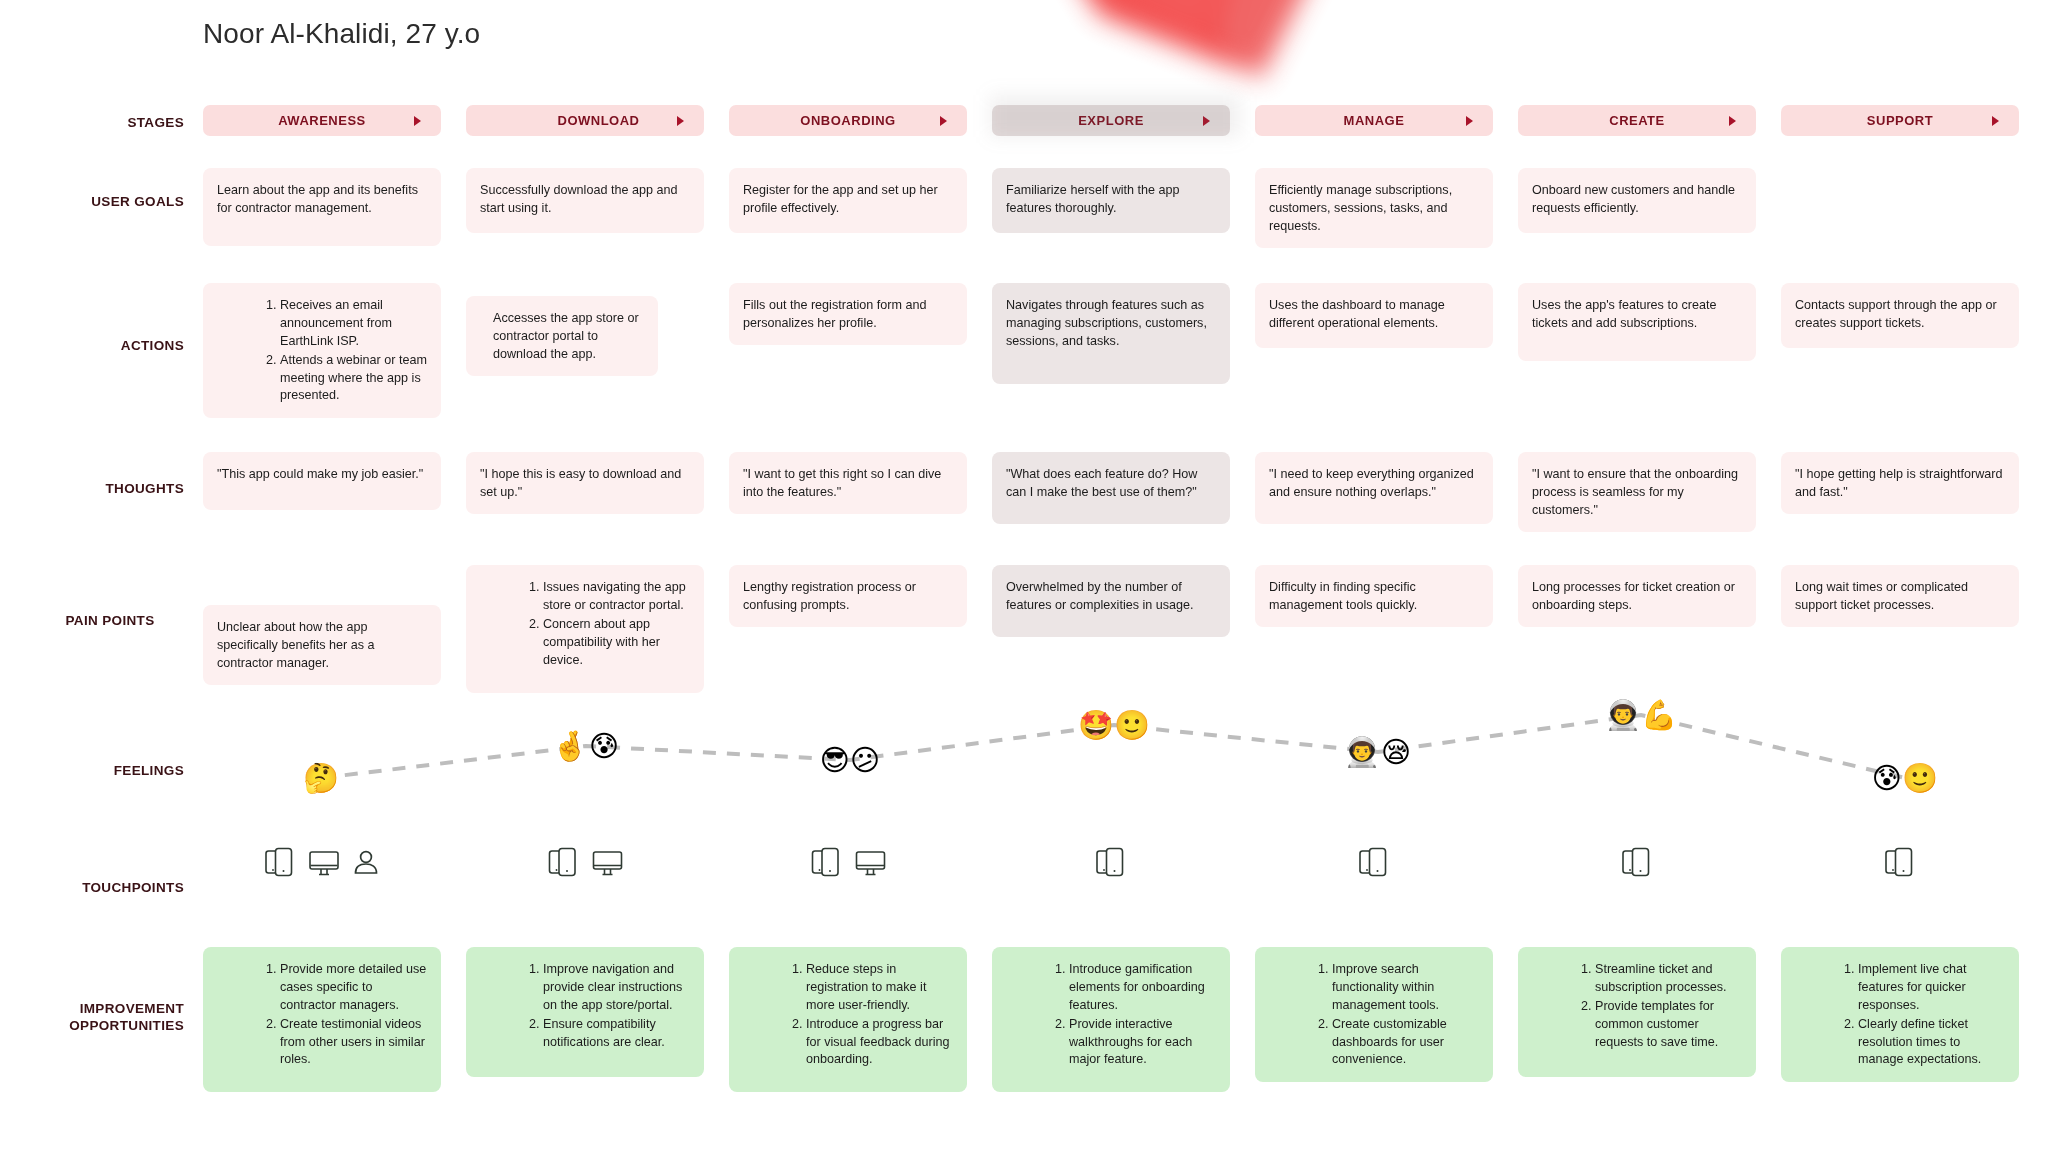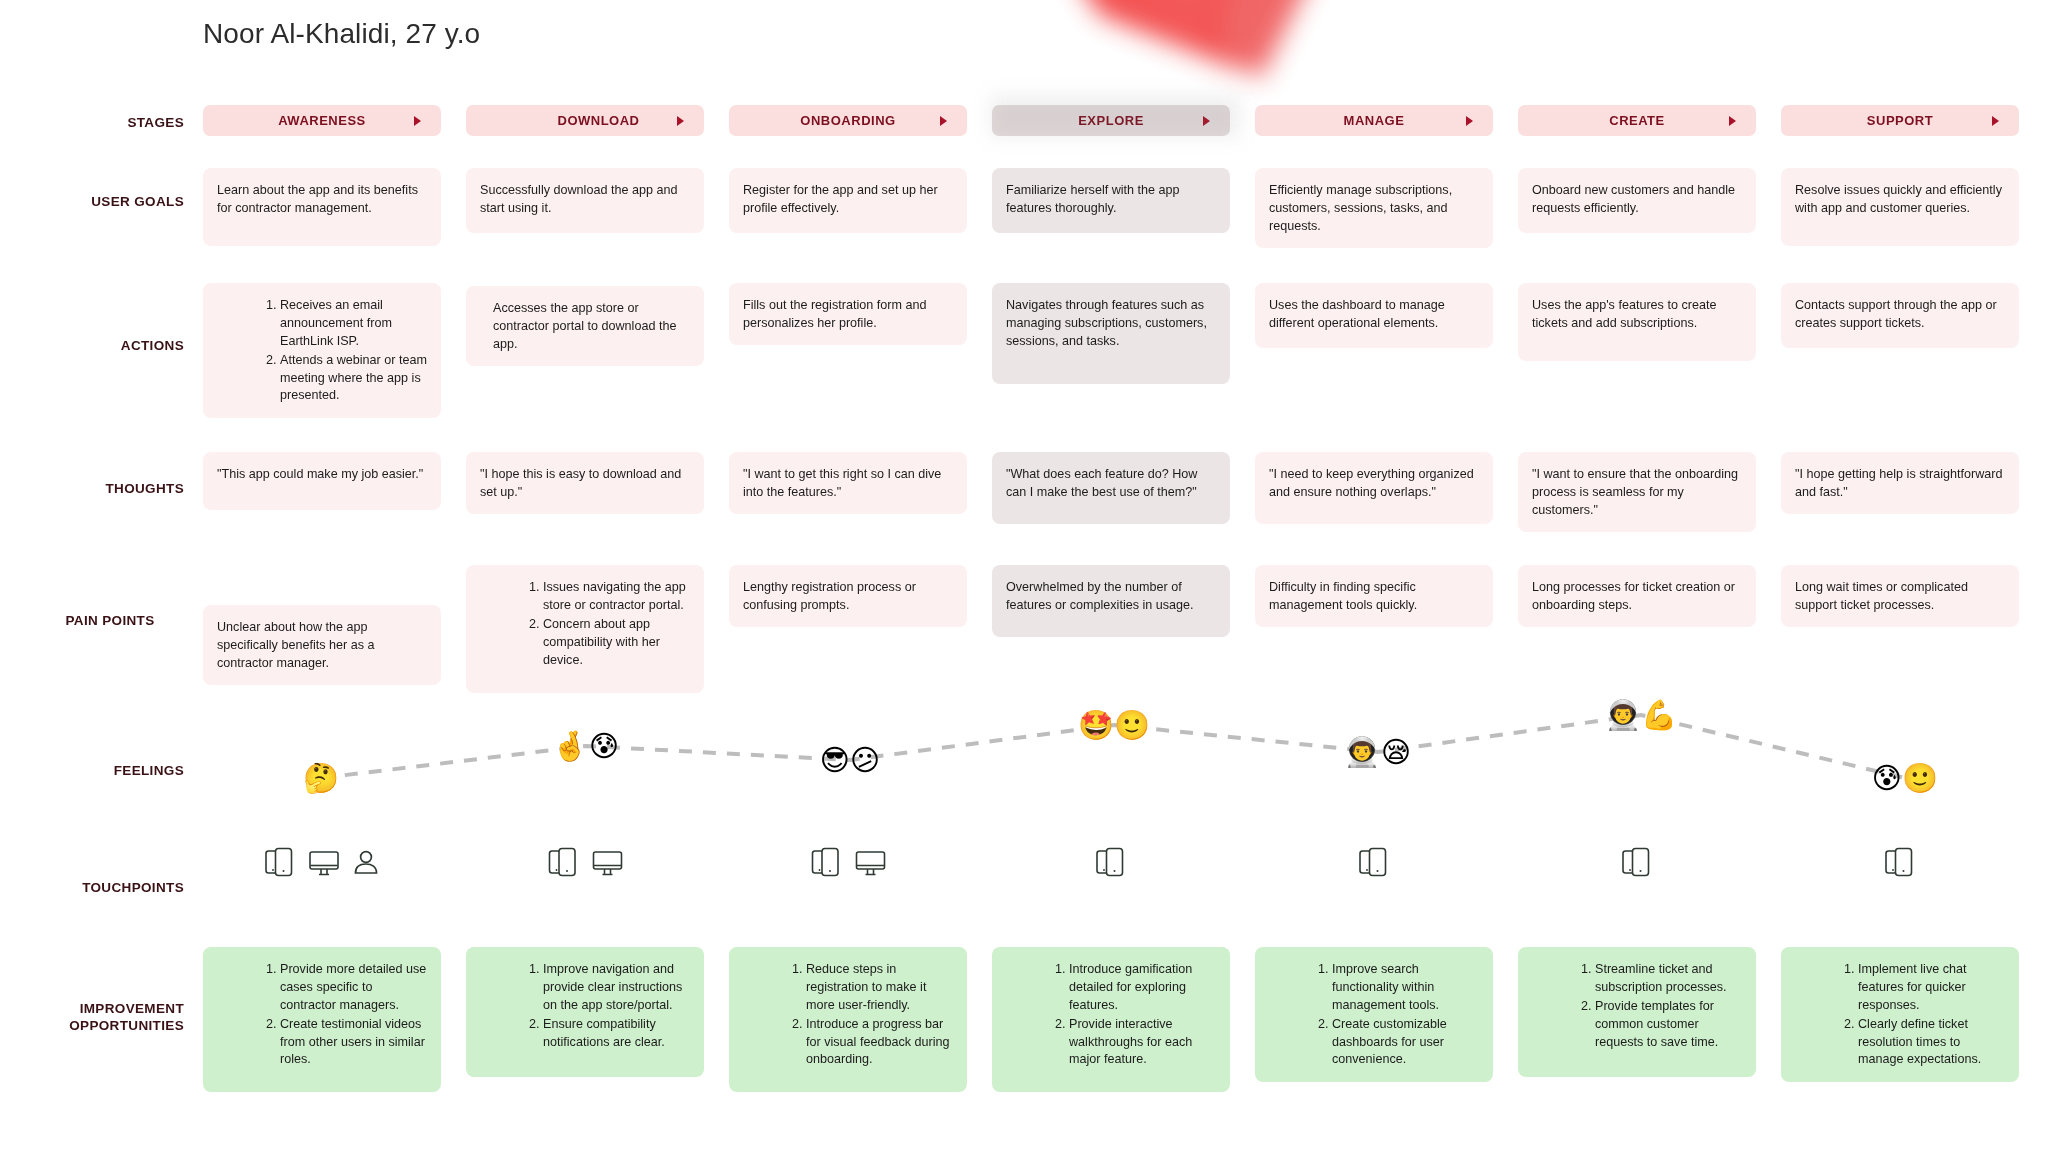--- a/index.html
+++ b/index.html
@@ -173,30 +173,27 @@
       </div>
       <div class="card dim" style="left:992px;top:168px;width:238px;min-height:65px;">
         <p>Familiarize herself with the app features thoroughly.</p>
       </div>
       <div class="card" style="left:1255px;top:168px;width:238px;min-height:78px;">
         <p>Efficiently manage subscriptions, customers, sessions, tasks, and requests.</p>
       </div>
       <div class="card" style="left:1518px;top:168px;width:238px;min-height:65px;">
         <p>Onboard new customers and handle requests efficiently.</p>
       </div>
-      <div class="card" style="left:1781px;top:168px;width:238px;min-height:78px;">
-        <p>Resolve issues quickly and efficiently with app and customer queries.</p>
-      </div>
       <div class="card" style="left:203px;top:283px;width:238px;min-height:118px;">
         <ol>
           <li>Receives an email announcement from EarthLink ISP.</li>
           <li>Attends a webinar or team meeting where the app is presented.</li>
         </ol>
       </div>
-      <div class="card" style="left:466px;top:286px;width:238px;min-height:65px;padding-left:27px;">
+      <div class="card" style="left:466px;top:296px;width:192px;min-height:65px;padding-left:27px;">
         <p>Accesses the app store or contractor portal to download the app.</p>
       </div>
       <div class="card" style="left:729px;top:283px;width:238px;min-height:52px;">
         <p>Fills out the registration form and personalizes her profile.</p>
       </div>
       <div class="card dim" style="left:992px;top:283px;width:238px;min-height:101px;">
         <p>Navigates through features such as managing subscriptions, customers, sessions, and tasks.</p>
       </div>
       <div class="card" style="left:1255px;top:283px;width:238px;min-height:65px;">
         <p>Uses the dashboard to manage different operational elements.</p>
@@ -265,21 +262,21 @@
         </ol>
       </div>
       <div class="card green" style="left:466px;top:947px;width:238px;min-height:130px;">
         <ol>
           <li>Improve navigation and provide clear instructions on the app store/portal.</li>
           <li>Ensure compatibility notifications are clear.</li>
         </ol>
       </div>
       <div class="card green" style="left:992px;top:947px;width:238px;min-height:145px;">
         <ol>
-          <li>Introduce gamification detailed for exploring features.</li>
+          <li>Introduce gamification elements for onboarding features.</li>
           <li>Provide interactive walkthroughs for each major feature.</li>
         </ol>
       </div>
       <div class="card green" style="left:1255px;top:947px;width:238px;min-height:115px;">
         <ol>
           <li>Improve search functionality within management tools.</li>
           <li>Create customizable dashboards for user convenience.</li>
         </ol>
       </div>
       <div class="card green" style="left:1518px;top:947px;width:238px;min-height:130px;">

